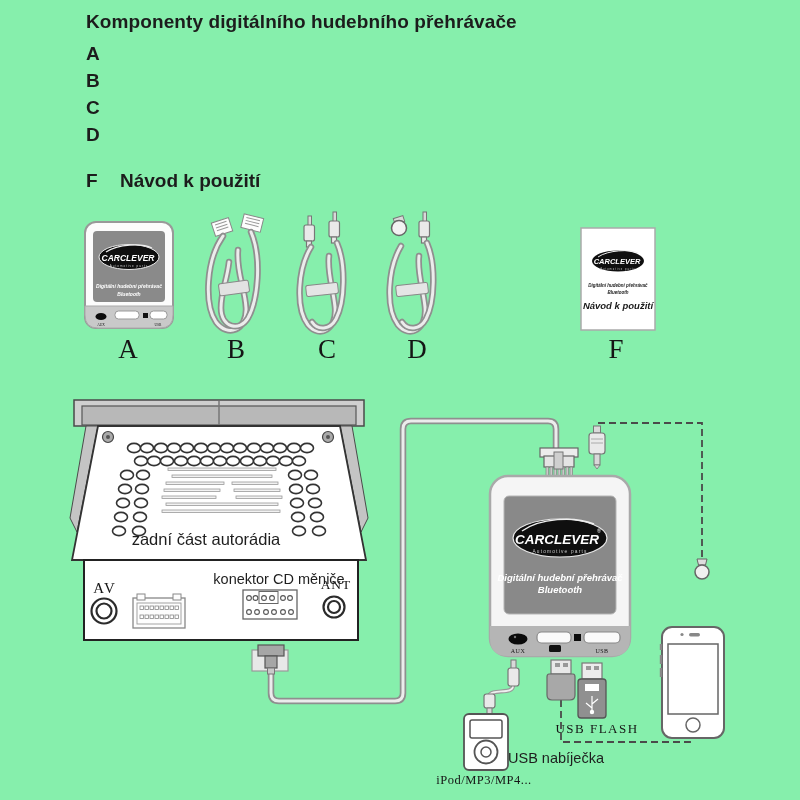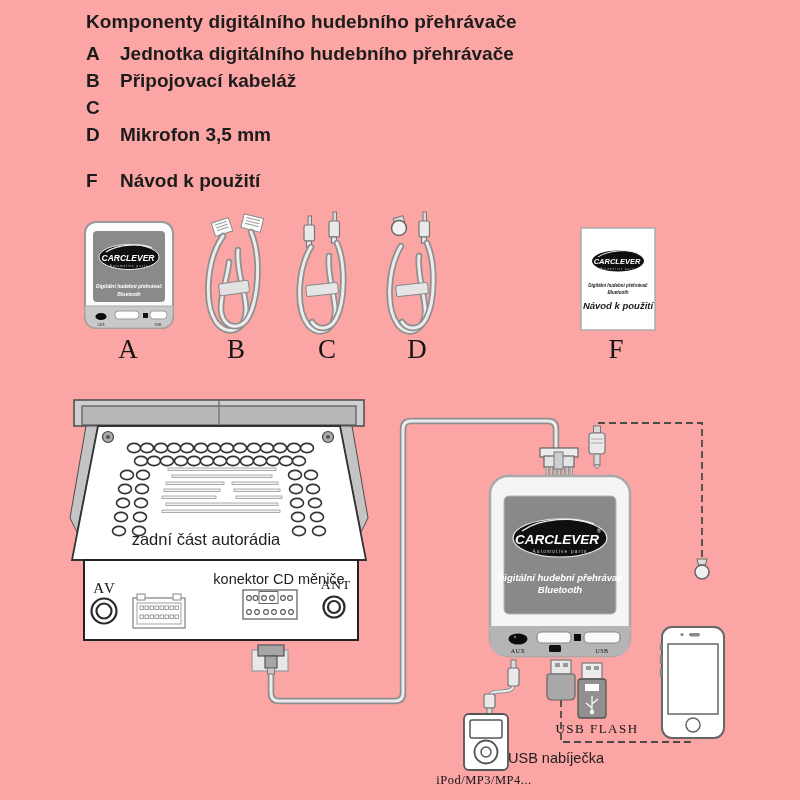--- a/index.html
+++ b/index.html
@@ -1,16 +1,16 @@
 <!DOCTYPE html>
 <html><head>
 <meta charset="utf-8">
 <style>
   html,body{margin:0;padding:0;background:#fff;}
-  #stage{position:relative;width:800px;height:800px;background:#fca5a5;overflow:hidden;
+  #stage{position:relative;width:800px;height:800px;background:#86efac;overflow:hidden;
          font-family:"Liberation Sans",sans-serif;}
   
   .parts-list{position:absolute;left:86px;top:11px;width:600px;color:#1c1c1c;}
   .parts-list h1{font-size:19px;font-weight:700;margin:0 0 7px 0;letter-spacing:.1px;}
   .pl-row{display:flex;font-size:19px;font-weight:700;line-height:27px;}
   .pl-row .k{width:34px;flex:0 0 34px;}
   .pl-row.gap{margin-top:19px;}
   
   svg{position:absolute;left:0;display:block;}
   #products{top:200px;}
@@ -30,32 +30,29 @@
 </style>
 </head>
 <body>
 
 <div id="stage">
 
   <section class="parts-list">
     <h1>Komponenty digitálního hudebního přehrávače</h1>
     <div class="pl-row">
       <span class="k">A</span>
-      <span>Jednotka digitálního hudebního přehrávače</span>
     </div>
     <div class="pl-row">
       <span class="k">B</span>
-      <span>Připojovací kabeláž</span>
     </div>
     <div class="pl-row">
       <span class="k">C</span>
     </div>
     <div class="pl-row">
       <span class="k">D</span>
-      <span>Mikrofon 3,5 mm</span>
     </div>
     <div class="pl-row gap">
       <span class="k">F</span>
       <span>Návod k použití</span>
     </div>
   </section>
 
   <svg id="products" width="800" height="180" viewBox="0 0 800 180">
 
     <g>

